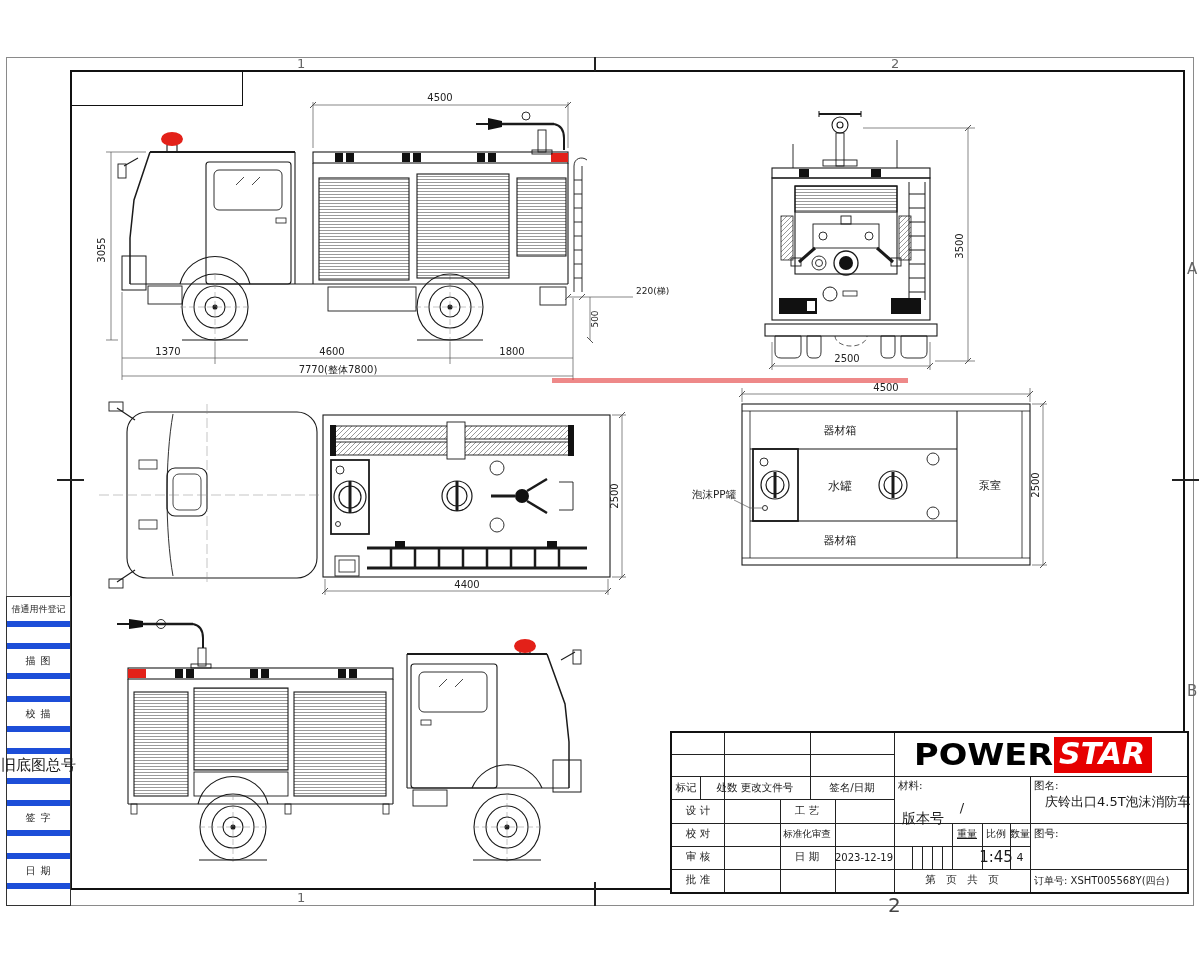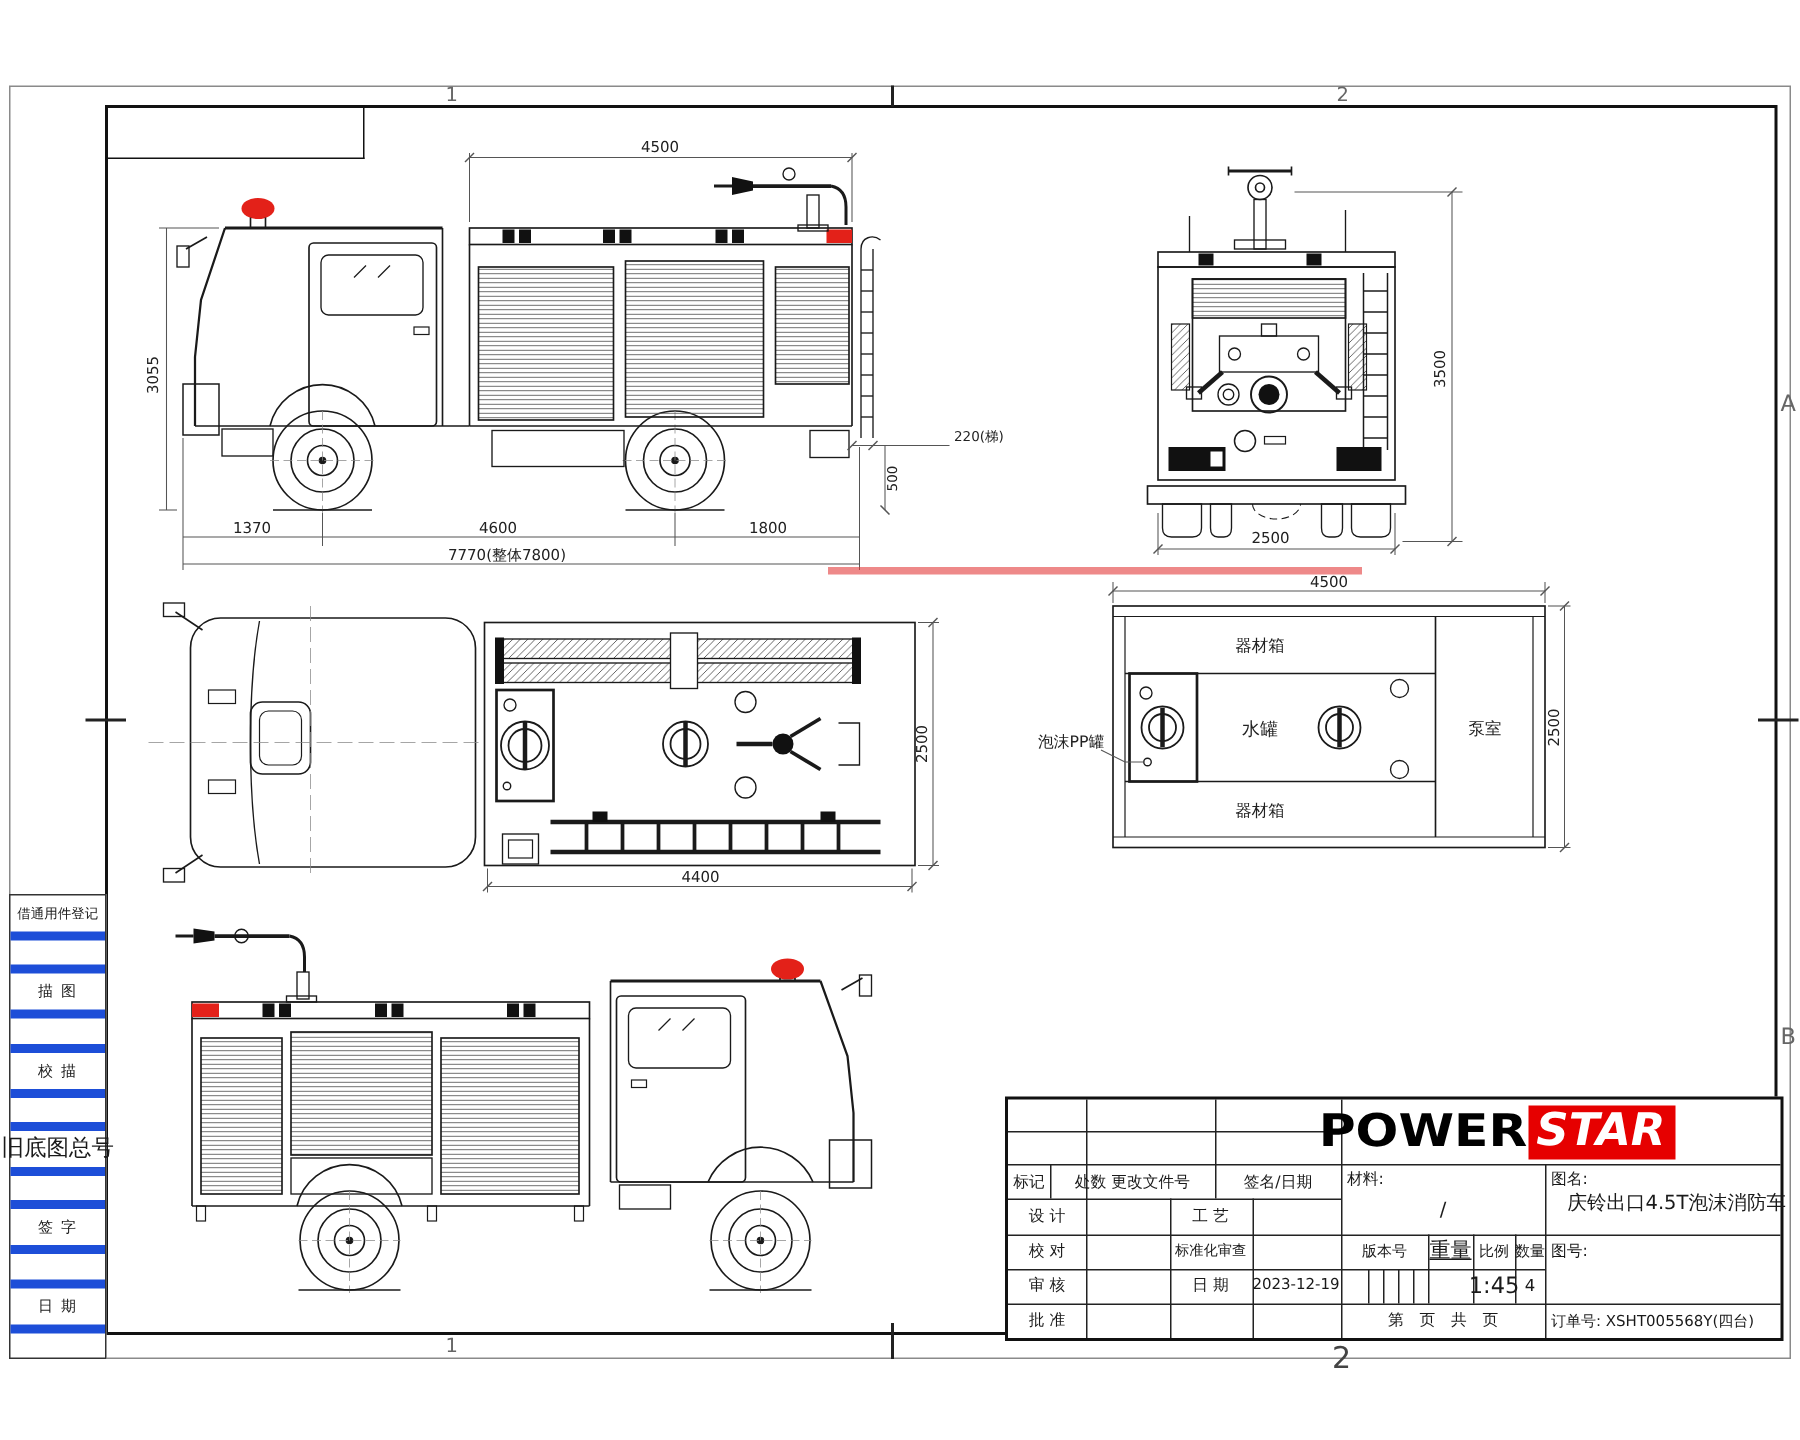--- a/index.html
+++ b/index.html
@@ -22,21 +22,21 @@
   
   .watermark{position:absolute;left:424px;top:303px;font-size:60px;font-weight:bold;letter-spacing:-1px;
              color:#e88f8f;opacity:.55;white-space:nowrap;z-index:30;}
   .wm-underline{position:absolute;left:552px;top:378px;width:356px;height:5px;background:#e23b3b;opacity:.6;z-index:30;}
   
   .tblock{position:absolute;left:670px;top:731px;width:515px;height:159px;border:2px solid #111;box-sizing:content-box;background:#fff;z-index:5;}
   .hline{position:absolute;height:1px;background:#222;}
   .vline{position:absolute;width:1px;background:#222;}
   .tb-text{position:absolute;font-size:10.5px;white-space:nowrap;transform-origin:left top;}
   .tb-center{transform:translate(-50%,-50%);}
-  .logo-wrap{position:absolute;left:222px;top:0;width:293px;height:43px;display:flex;align-items:center;}
+  .logo-wrap{position:absolute;left:222px;top:0;width:293px;height:43px;display:flex;align-items:center;justify-content:center;}
   .logo-power{font-size:30px;font-weight:900;color:#000;letter-spacing:0px;transform:scaleX(1.12);transform-origin:right center;}
   .logo-star{font-size:30px;font-weight:900;font-style:italic;color:#fff;background:#e60000;padding:0 7px 2px 5px;line-height:34px;margin-left:1px;}
   svg{position:absolute;overflow:visible;}
   svg text{font-family:"DejaVu Sans",sans-serif;fill:#222;}
 </style>
 </head>
 <body>
 
 <div class="page">
 
@@ -535,22 +535,22 @@
     <div class="tb-text tb-center" style="left:26px;top:101px;">校 对</div>
     <div class="tb-text tb-center" style="left:135px;top:101px;font-size:9.5px;">标准化审查</div>
     <div class="tb-text tb-center" style="left:26px;top:124px;">审 核</div>
     <div class="tb-text tb-center" style="left:135px;top:124px;">日 期</div>
     <div class="tb-text tb-center" style="left:192px;top:124px;font-size:10px;">2023-12-19</div>
     <div class="tb-text tb-center" style="left:26px;top:147px;">批 准</div>
 
     <div class="tb-text" style="left:226px;top:46px;">材料:</div>
     <div class="tb-text tb-center" style="left:290px;top:74px;font-size:13px;">/</div>
 
-    <div class="tb-text tb-center" style="left:251px;top:101px;font-size:10px;">版本号</div>
-    <div class="tb-text tb-center" style="left:295px;top:101px;font-size:14px;text-decoration:underline;">重量</div>
+    <div class="tb-text tb-center" style="left:251px;top:86px;font-size:14px;">版本号</div>
+    <div class="tb-text tb-center" style="left:295px;top:101px;font-size:10px;text-decoration:underline;">重量</div>
     <div class="tb-text tb-center" style="left:324px;top:101px;font-size:10px;">比例</div>
     <div class="tb-text tb-center" style="left:348px;top:101px;font-size:10px;">数量</div>
     <div class="tb-text tb-center" style="left:324px;top:124px;font-size:15px;">1:45</div>
     <div class="tb-text tb-center" style="left:348px;top:124px;font-size:11px;">4</div>
 
     <div class="tb-text tb-center" style="left:290px;top:147px;">第　页　共　页</div>
 
     <div class="tb-text" style="left:362px;top:46px;">图名:</div>
     <div class="tb-text" style="left:360px;top:60px;font-size:13px;padding-left:13px;">庆铃出口4.5T泡沫消防车</div>
     <div class="tb-text" style="left:362px;top:94px;">图号:</div>

